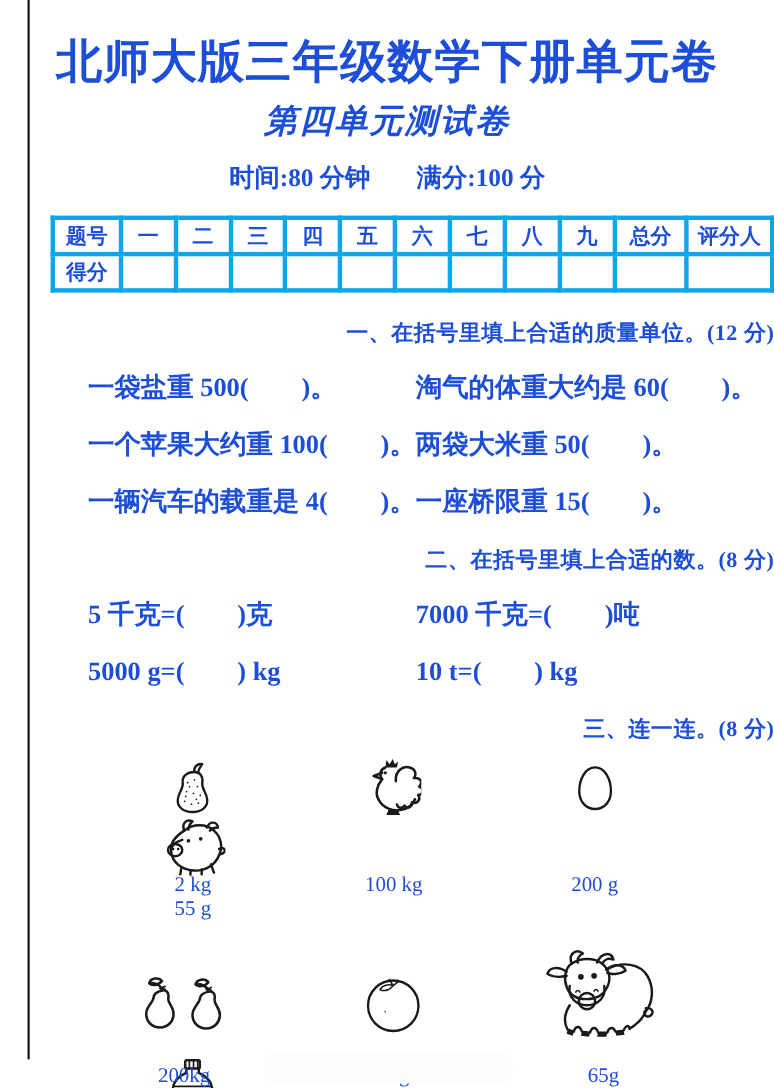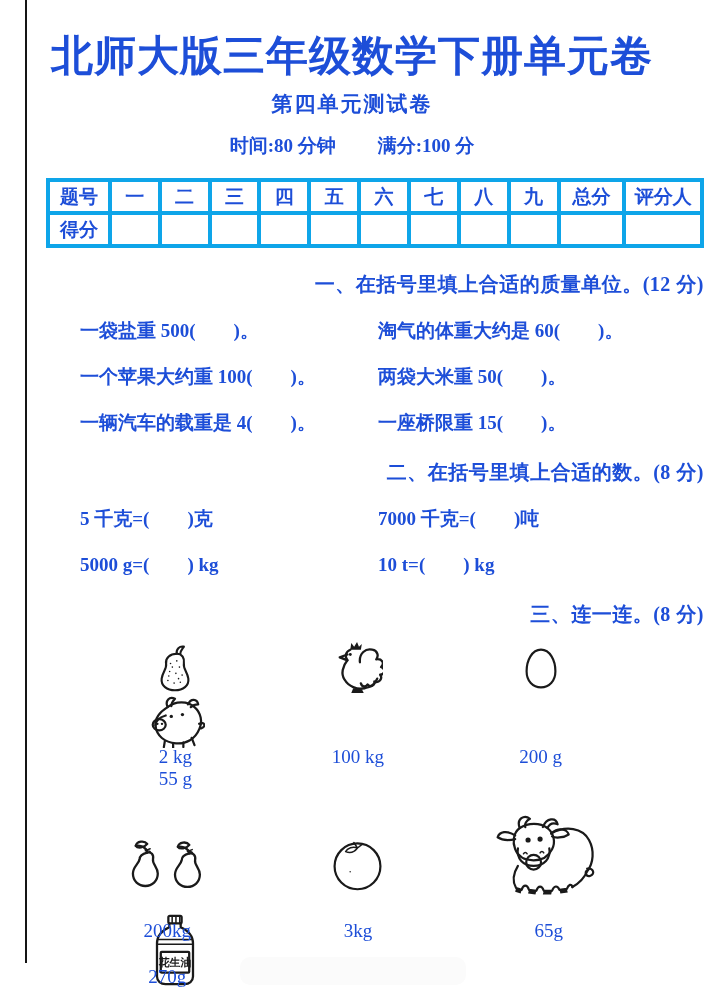--- a/index.html
+++ b/index.html
@@ -14,25 +14,25 @@
   .margin-line{
     position:absolute;left:25px;top:0;width:2px;height:963px;background:#151515;
   }
   .title{
     margin:0;padding-top:32px;text-align:center;
     font-size:42px;font-weight:bold;letter-spacing:1px;line-height:1.15;
     font-family:"Liberation Sans","DejaVu Sans",sans-serif;
   }
   .subtitle{
     margin:10px 0 0 0;text-align:center;
-    font-size:21px;font-weight:bold;letter-spacing:2px;
+    font-size:30px;font-weight:bold;letter-spacing:2px;font-style:italic;
   }
   .exam-info{
     margin-top:15px;text-align:center;
-    font-size:19px;font-weight:bold;
+    font-size:23px;font-weight:bold;
   }
   .exam-info span{white-space:pre-wrap;}
   .exam-info .gap{display:inline-block;width:42px;}
   table.score{
     border-collapse:collapse;margin:19px 0 0 46px;
     table-layout:fixed;
   }
   table.score td{
     border:4px solid #0ea5e9;height:29px;text-align:center;vertical-align:middle;
     font-size:19px;font-weight:bold;padding:0 2px;
@@ -42,21 +42,21 @@
   td.c-total{width:58px;}
   td.c-grader{width:70px;}
   .sec-heading{
     margin:23px 0 0 46px;
     font-size:20px;font-weight:bold;letter-spacing:0.5px;
     white-space:pre-wrap;
     text-align:right;
   }
   .item-row{
     display:flex;margin:20px 0 0 80px;
-    font-size:19px;font-weight:bold;
+    font-size:24px;font-weight:bold;
   }
   .item-row .left{width:298px;white-space:pre-wrap;}
   .item-row .right{white-space:pre-wrap;}
   .match{margin:12px 0 0 84px;width:548px;}
   .match-row{
     display:grid;grid-template-columns:repeat(3,1fr);
     justify-items:center;align-items:center;
   }
   .icons-1{height:62px;margin-top:8px;}
   .labels-1{margin-top:44px;}

